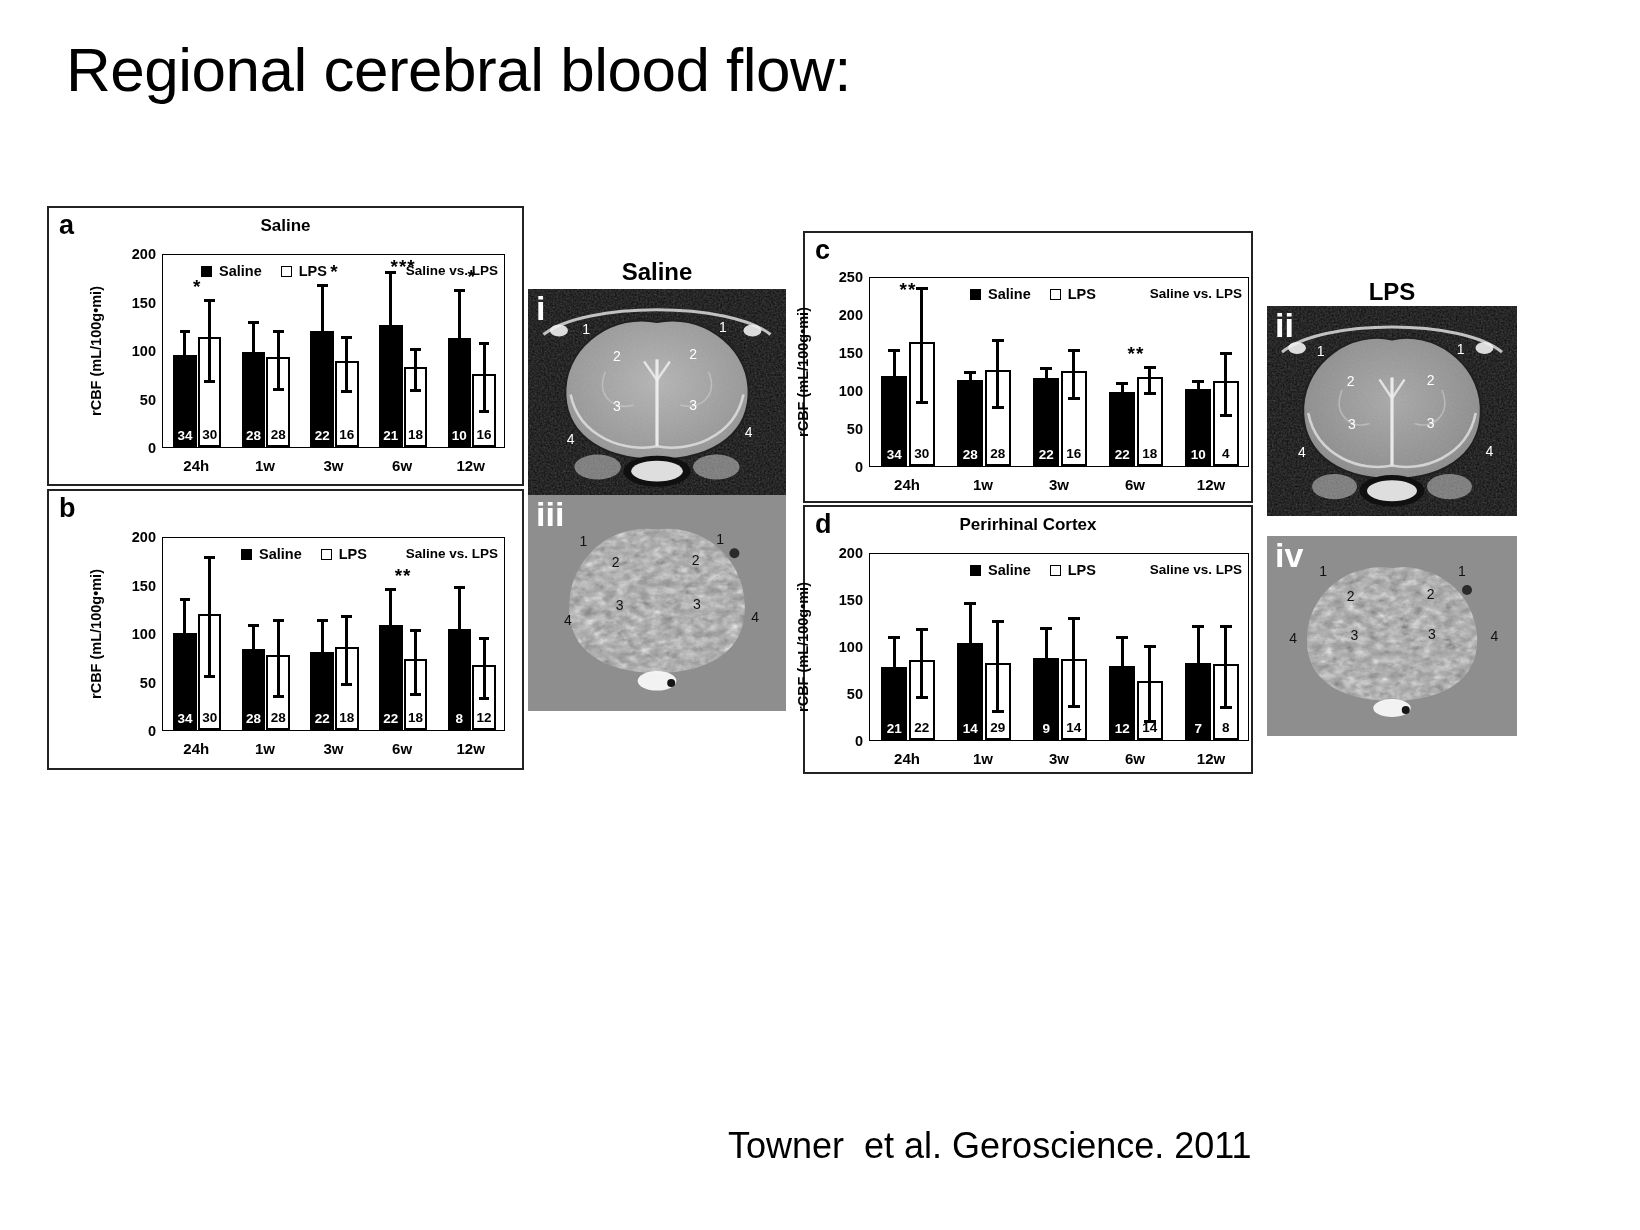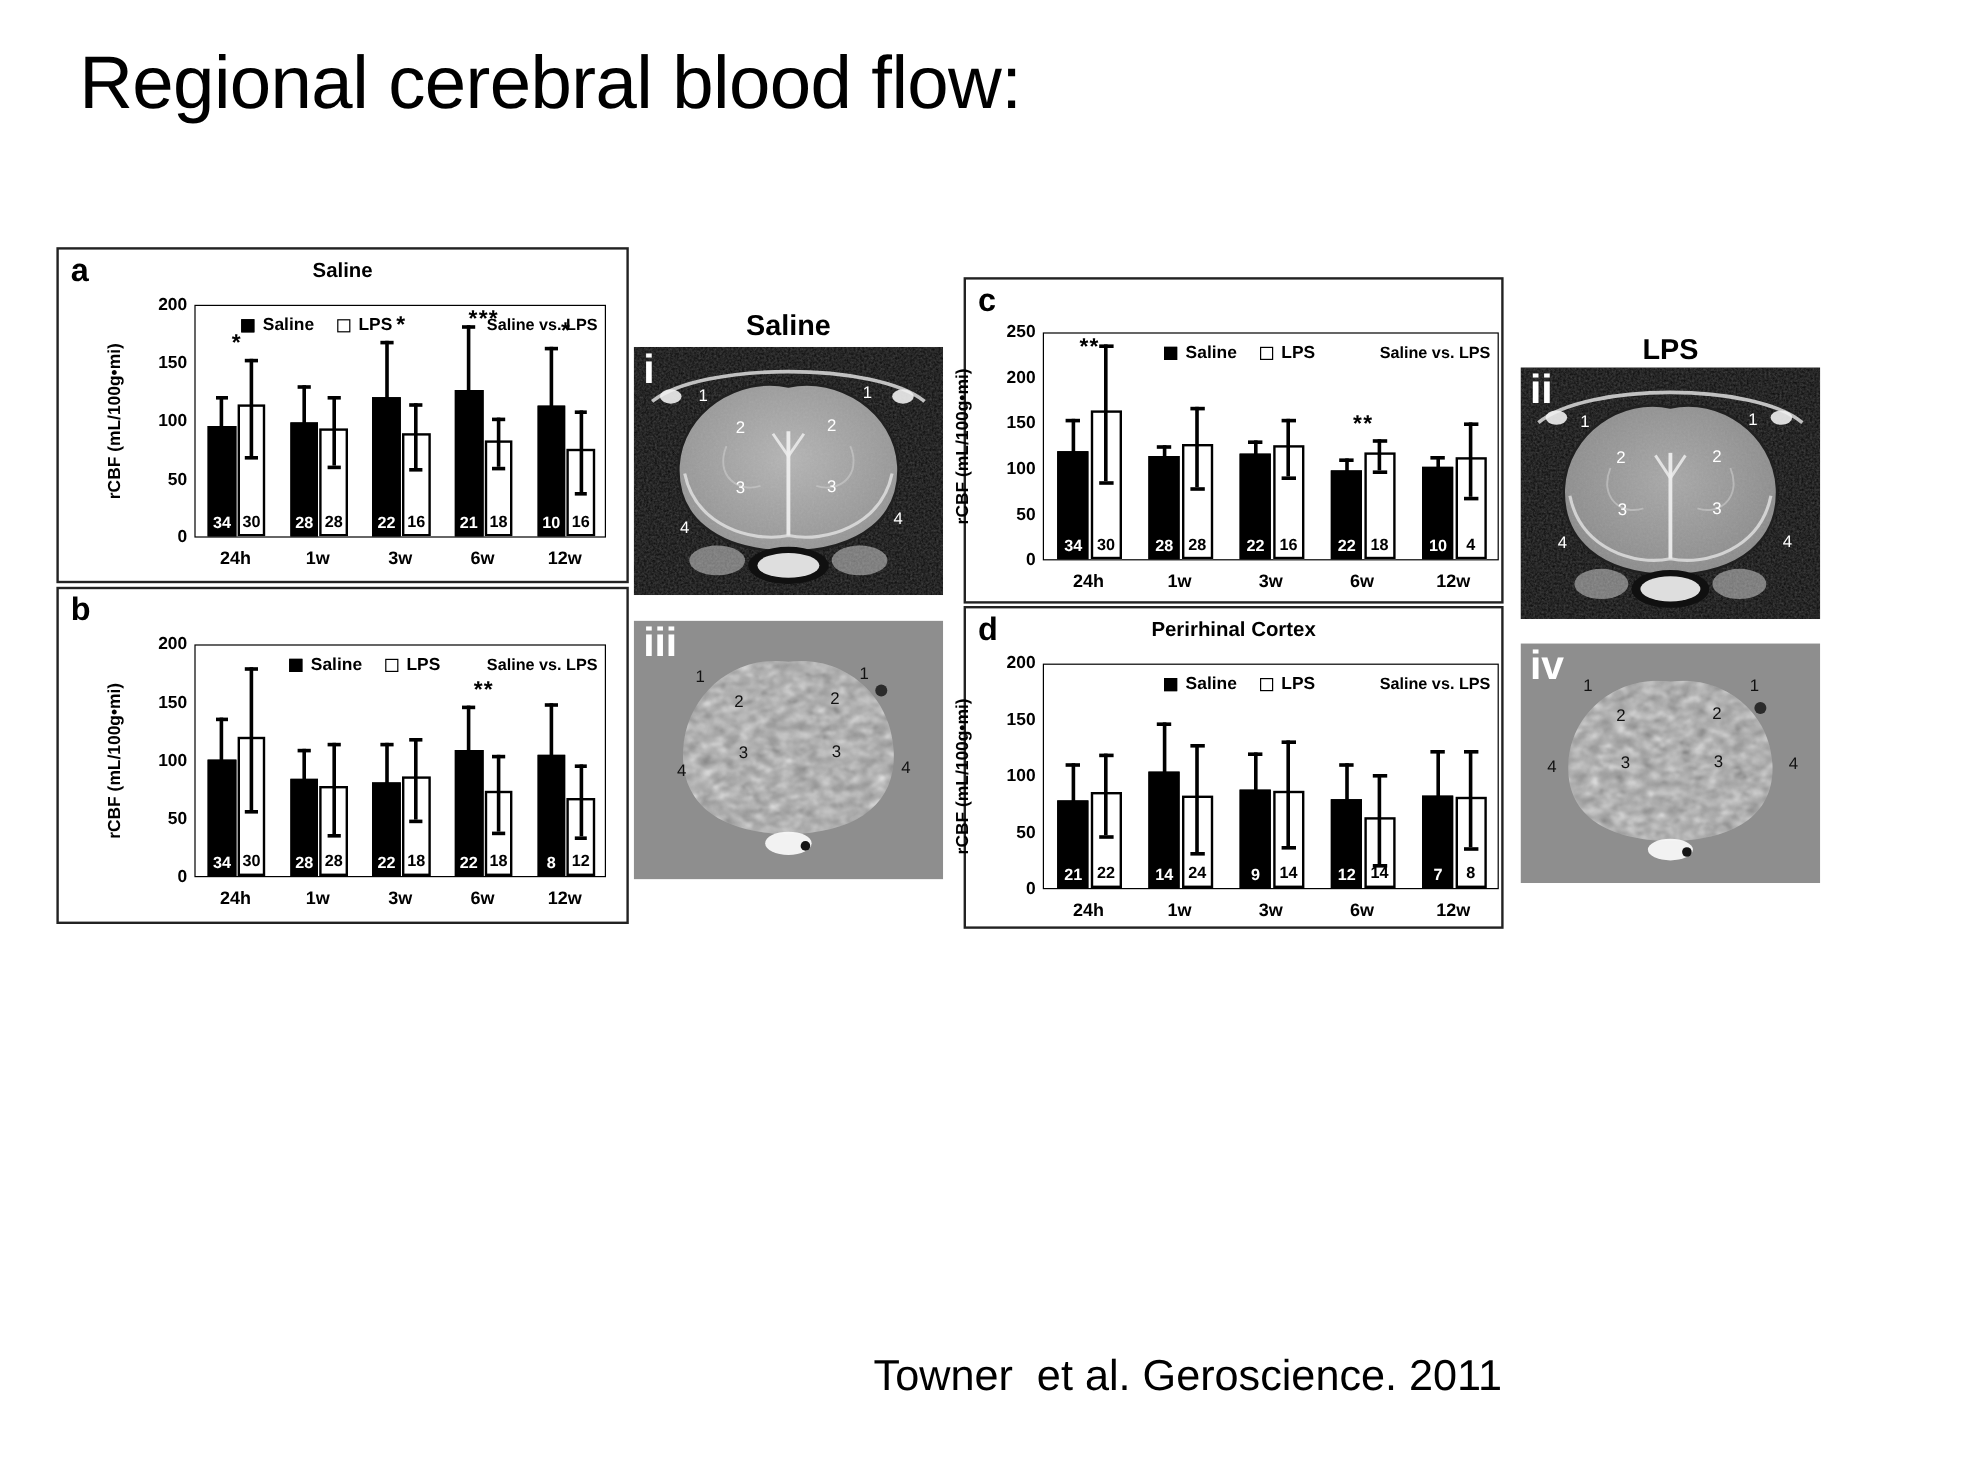--- a/index.html
+++ b/index.html
@@ -430,21 +430,21 @@
         <div class="err" style="left: 50.18px; top: 74.26px; height: 67.68px;"></div>
         <div class="err-cap" style="left: 45.6494px; width: 12.0612px; top: 74.26px;"></div>
         <div class="err-cap" style="left: 45.6494px; width: 12.0612px; top: 141.94px;"></div>
         <div class="bar saline" style="left: 87.21px; width: 26.22px; height: 96.82px;">
           <div class="n-label on-dark">14</div>
         </div>
         <div class="err" style="left: 98.82px; top: 47.94px; height: 86.48px;"></div>
         <div class="err-cap" style="left: 94.2894px; width: 12.0612px; top: 47.94px;"></div>
         <div class="err-cap" style="left: 94.2894px; width: 12.0612px; top: 134.42px;"></div>
         <div class="bar lps" style="left: 114.57px; width: 26.22px; height: 77.08px;">
-          <div class="n-label on-light">24</div>
+          <div class="n-label on-light">29</div>
         </div>
         <div class="err" style="left: 126.18px; top: 65.8px; height: 90.24px;"></div>
         <div class="err-cap" style="left: 121.649px; width: 12.0612px; top: 65.8px;"></div>
         <div class="err-cap" style="left: 121.649px; width: 12.0612px; top: 156.04px;"></div>
         <div class="bar saline" style="left: 163.21px; width: 26.22px; height: 81.78px;">
           <div class="n-label on-dark">9</div>
         </div>
         <div class="err" style="left: 174.82px; top: 73.32px; height: 65.8px;"></div>
         <div class="err-cap" style="left: 170.289px; width: 12.0612px; top: 73.32px;"></div>
         <div class="err-cap" style="left: 170.289px; width: 12.0612px; top: 139.12px;"></div>
@@ -528,21 +528,21 @@
       <div class="roman light">i</div>
       <div class="roi light" style="left: 58.05px; top: 40.365px;">1</div>
       <div class="roi light" style="left: 89.01px; top: 67.275px;">2</div>
       <div class="roi light" style="left: 89.01px; top: 116.955px;">3</div>
       <div class="roi light" style="left: 42.57px; top: 150.075px;">4</div>
       <div class="roi light" style="left: 194.79px; top: 38.295px;">1</div>
       <div class="roi light" style="left: 165.12px; top: 65.205px;">2</div>
       <div class="roi light" style="left: 165.12px; top: 115.92px;">3</div>
       <div class="roi light" style="left: 220.59px; top: 142.83px;">4</div>
     </div>
-    <div class="brain" style="left: 528px; top: 517px; width: 312px; height: 216px;">
+    <div class="brain" style="left: 528px; top: 495px; width: 312px; height: 216px;">
       <svg width="258" height="216" viewBox="0 0 258 216">
         <defs>
           <filter id="pf11" x="-10%" y="-10%" width="120%" height="120%">
             <feTurbulence type="fractalNoise" baseFrequency="0.09 0.14" numOctaves="3" seed="11" result="n"></feTurbulence>
             <feColorMatrix type="saturate" values="0" in="n" result="g"></feColorMatrix>
             <feComponentTransfer in="g">
               <feFuncR type="linear" slope="1.5" intercept="-0.15"></feFuncR>
               <feFuncG type="linear" slope="1.5" intercept="-0.15"></feFuncG>
               <feFuncB type="linear" slope="1.5" intercept="-0.15"></feFuncB>
             </feComponentTransfer>

